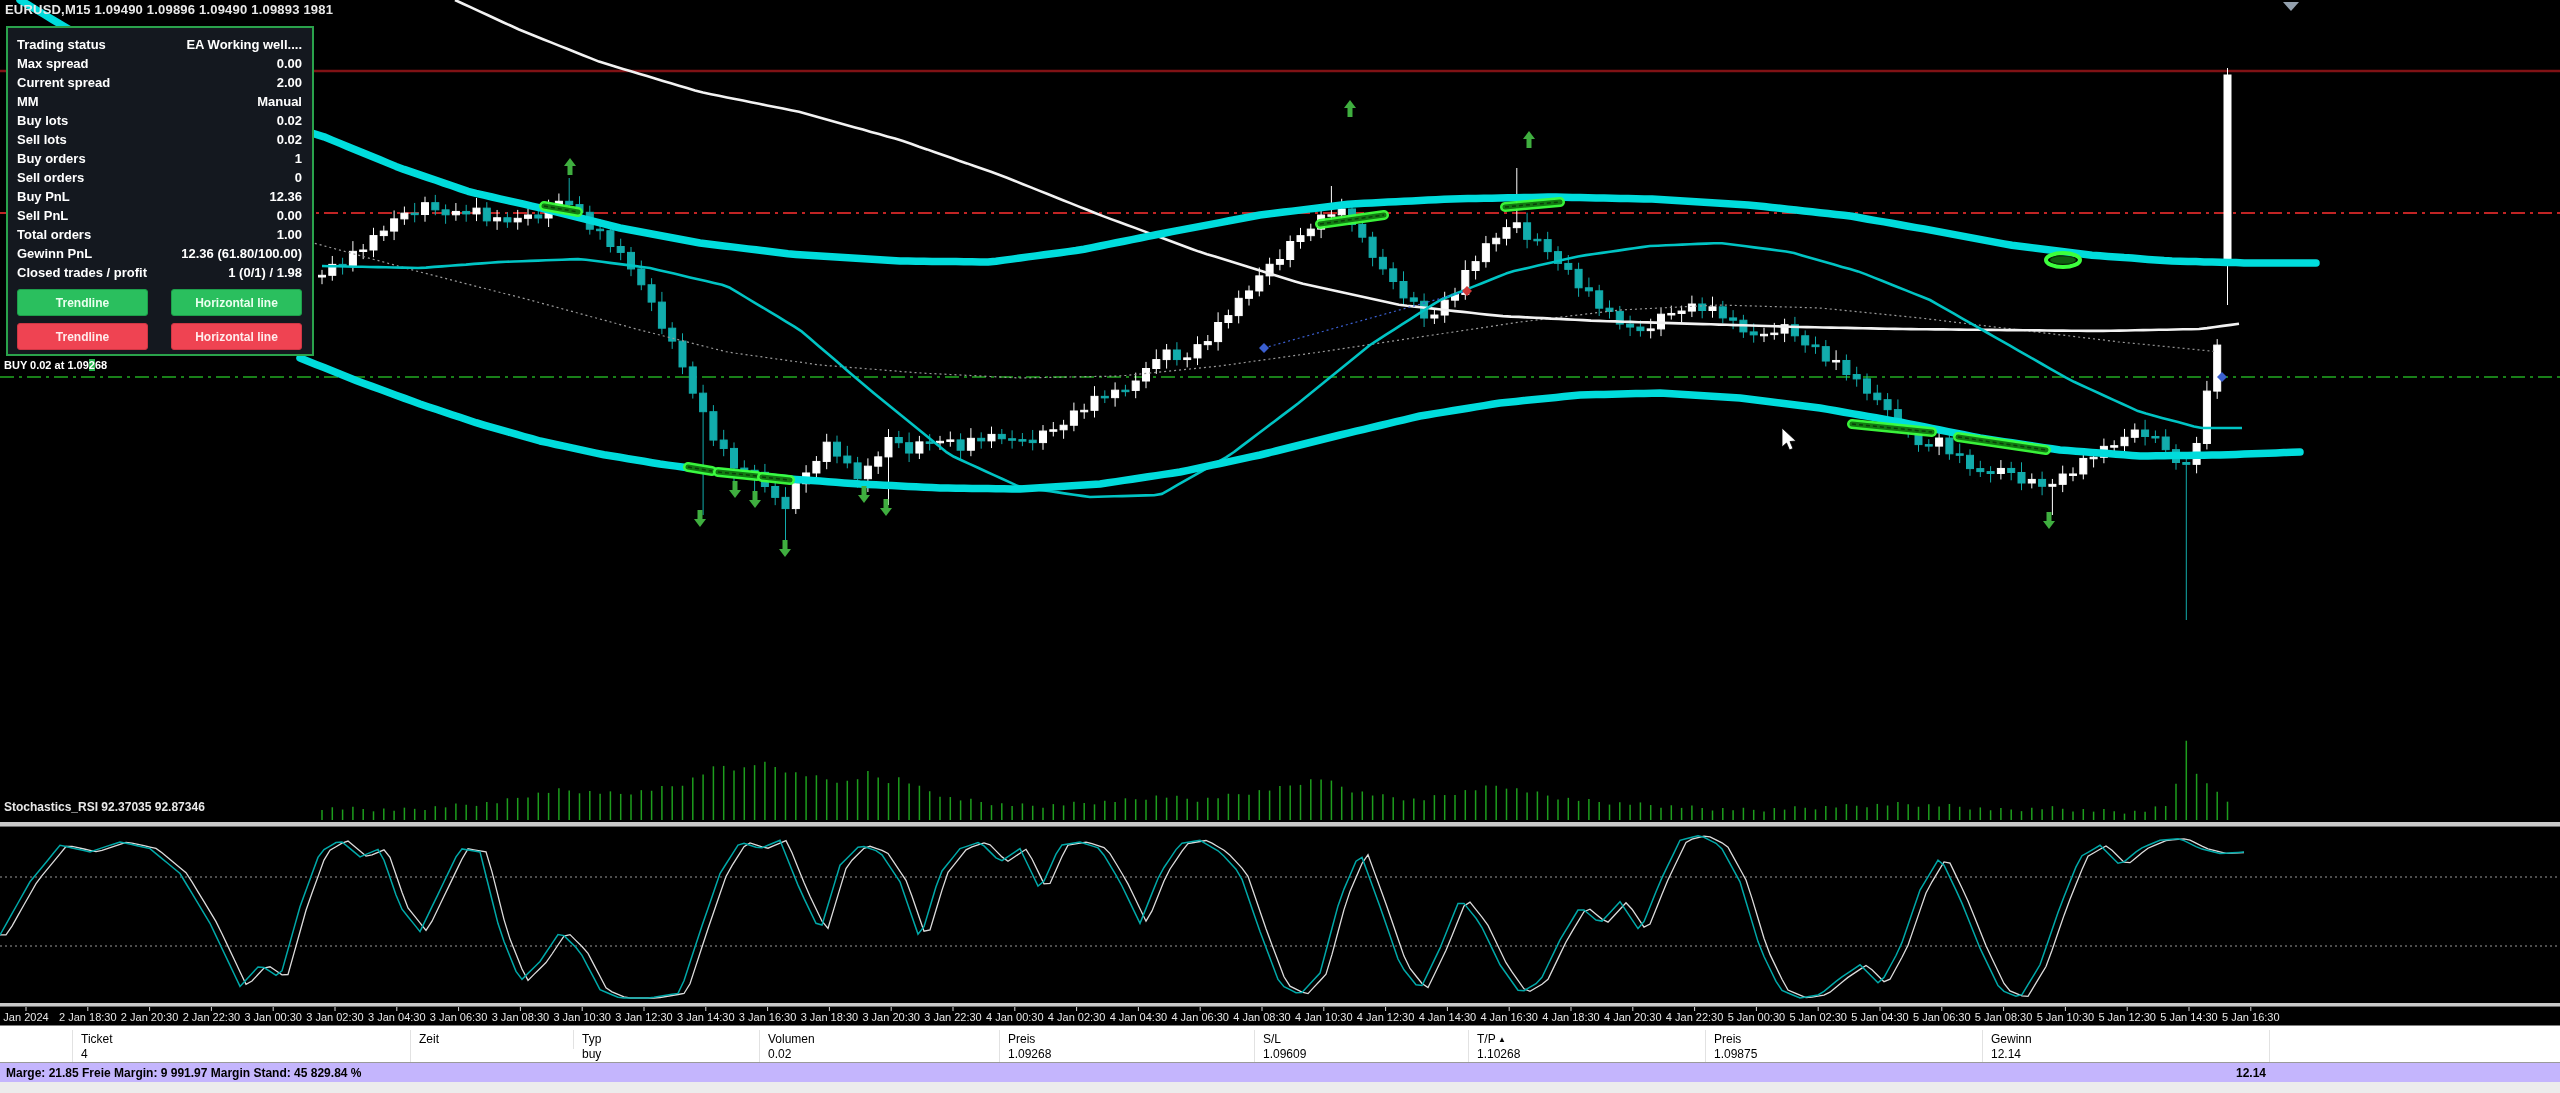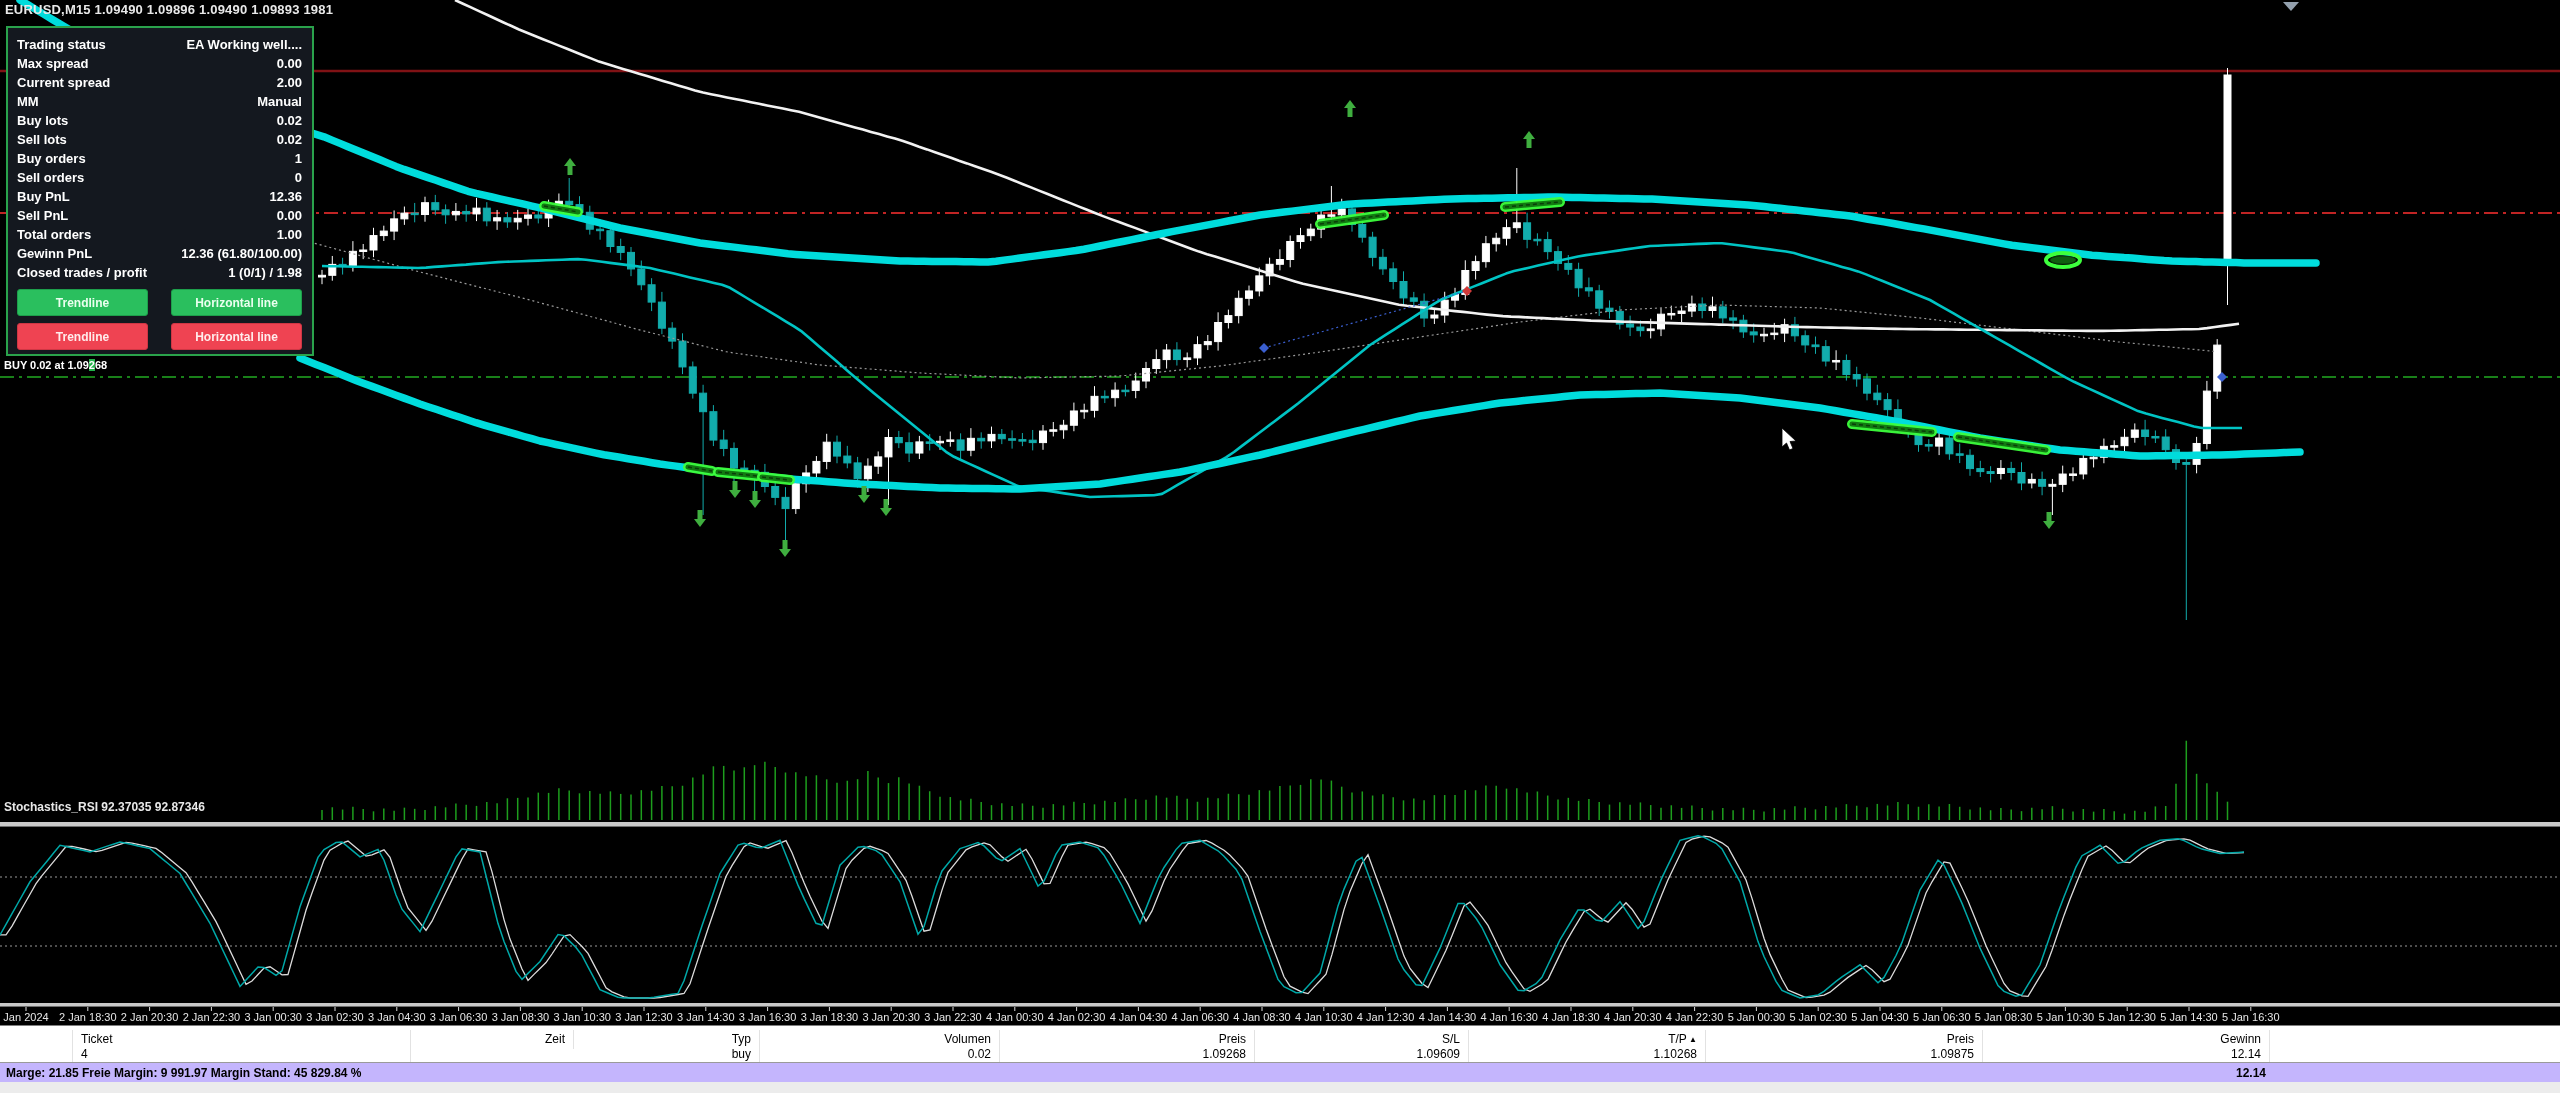--- a/index.html
+++ b/index.html
@@ -20,21 +20,21 @@
   .pbtn.green{background:#2abf5e;border:1px solid #1d9f4b;color:#eaffef;}
   .pbtn.red{background:#ef4352;border:1px solid #cf3644;color:#ffecec;}
   #buy-label{position:absolute;left:4px;top:359px;color:#fff;font-size:11px;font-weight:bold;}
   #buy-label .hl{background:#21b24a;color:#fff;}
   #stoch-label{position:absolute;left:4px;top:800px;color:#e8e8e8;font-size:12px;font-weight:bold;}
   
   #trade-table{position:absolute;left:0;top:1025px;width:2560px;height:37px;background:#fff;
     border-top:1px solid #7f7f7f;font-size:12px;color:#000;}
   .trow{position:absolute;left:0;width:2560px;height:19px;}
   .tcell{position:absolute;top:0;height:19px;line-height:19px;padding:0 8px;box-sizing:border-box;
-    border-right:1px solid #e2e2e2;text-align:right;white-space:nowrap;overflow:hidden;}
+    border-right:1px solid #e2e2e2;text-align:left;white-space:nowrap;overflow:hidden;}
   .tcell.left{text-align:left;}
   .sort{font-size:8px;vertical-align:1px;}
   #status-bar{position:absolute;left:0;top:1062px;width:2560px;height:20px;background:#c4b5fd;
     border-top:1px solid #9a9a9a;color:#000;font-size:12px;font-weight:bold;line-height:20px;}
   #status-left{position:absolute;left:6px;top:0;}
   #status-profit{position:absolute;left:2190px;top:0;width:76px;text-align:right;}
   #bottom-strip{position:absolute;left:0;top:1082px;width:2560px;height:11px;background:#ececec;}
 </style>
 </head>
 <body>

